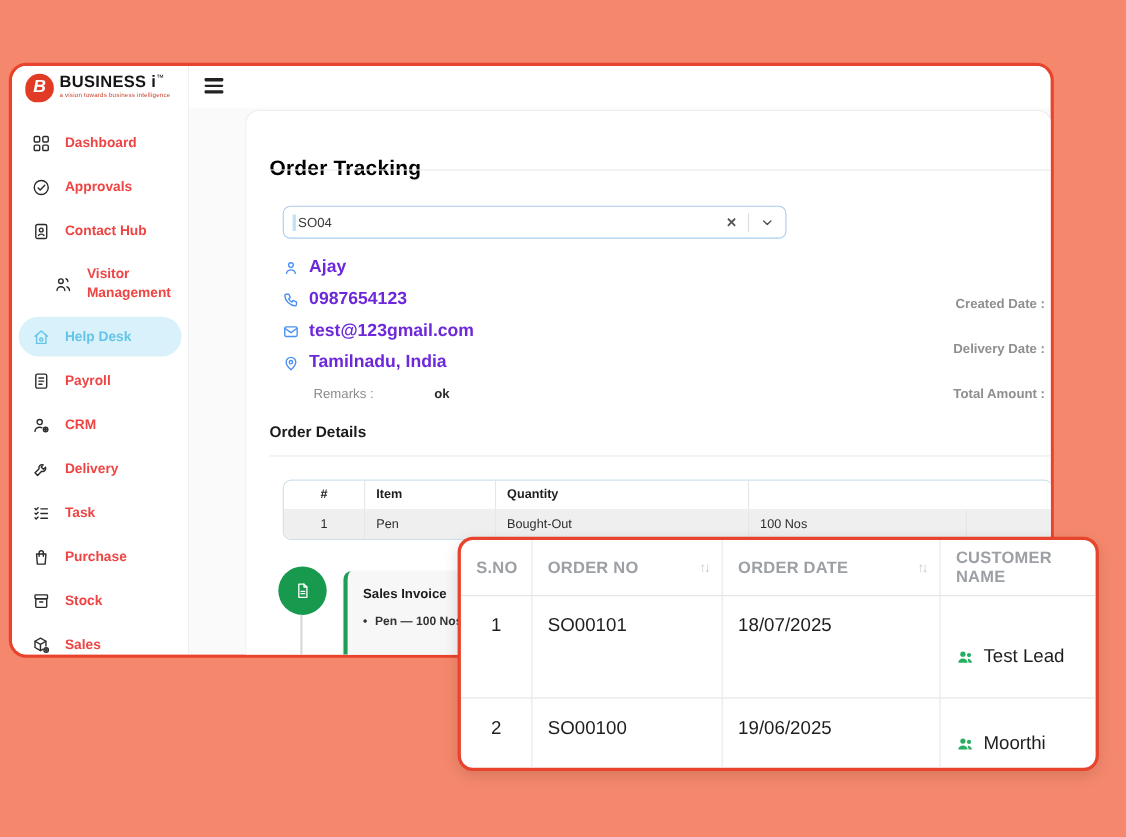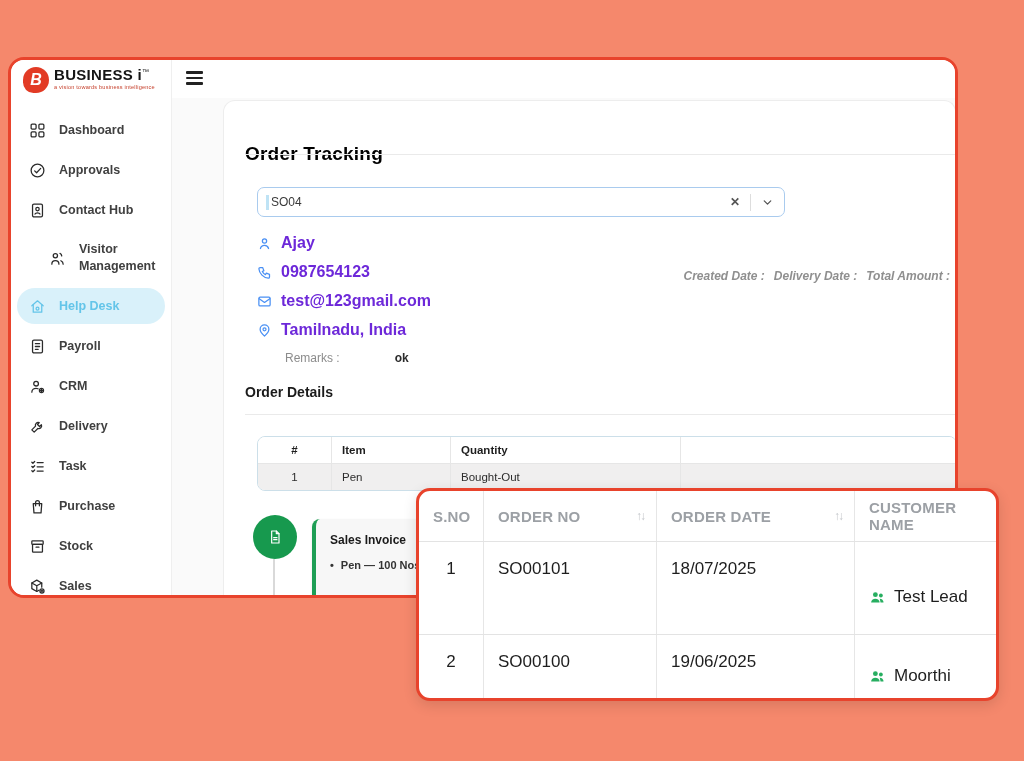--- a/index.html
+++ b/index.html
@@ -18,56 +18,56 @@
   .sidebar{position:absolute;left:0;top:0;width:161px;height:100%;background:#fff;border-right:1px solid #EFEFEF;box-sizing:border-box;}
   .logo-row{display:flex;align-items:flex-start;gap:5px;padding:7px 4px 0 12px;}
   .logo-mark{width:26px;height:26px;border-radius:50% 50% 50% 40%;background:#E23B25;color:#fff;
     display:flex;align-items:center;justify-content:center;font-weight:bold;font-size:16px;font-style:italic;flex:0 0 auto;}
   .logo-text{line-height:1;}
   .logo-title{font-size:15px;font-weight:bold;color:#151515;letter-spacing:.3px;white-space:nowrap;}
   .logo-tm{font-size:7px;vertical-align:super;color:#151515;}
   .logo-tagline{font-size:5.6px;color:#C6412D;margin-top:2px;letter-spacing:.2px;white-space:nowrap;}
   .menu{position:absolute;top:50px;left:0;right:0;}
   .menu-item{height:40px;display:flex;align-items:center;gap:13px;padding:0 8px 0 18px;
-    font-size:12.5px;font-weight:bold;color:#404040;cursor:pointer;box-sizing:border-box;}
+    font-size:12.5px;font-weight:bold;color:#ef4444;cursor:pointer;box-sizing:border-box;}
   .menu-item .mi{flex:0 0 auto;display:flex;color:#2b2b2b;}
   .menu-item.two-line{height:56px;}
   .menu-item.two-line .lbl{line-height:1.35;}
   .menu-item .lbl{white-space:pre-line;}
   .menu-item.active{height:36px;margin:2px 6px;padding-left:12px;border-radius:18px;background:#D9F1FA;color:#64C5E9;}
   .menu-item.active .mi{color:#64C5E9;}
   
   .topbar{position:absolute;left:161px;top:0;right:0;height:38px;background:#fff;}
   .hamburger{position:absolute;left:14px;top:11px;width:17px;cursor:pointer;}
   .hamburger div{height:2.5px;background:#222;margin-bottom:3px;border-radius:1px;}
   
   .content{position:absolute;left:161px;top:38px;right:0;bottom:0;background:#FAFAFA;}
   .card{position:absolute;left:51px;top:2px;width:733px;height:498px;background:#fff;
     border:1px solid #EDEDED;border-bottom:none;border-radius:12px 12px 0 0;box-sizing:border-box;}
   .card-title{position:absolute;left:21px;top:22px;font-size:19px;font-weight:bold;color:#000000;letter-spacing:.2px;margin-top:20px;}
   .hline{position:absolute;left:21px;right:0;border-top:1px solid #EAEAEA;}
   .hl1{top:53px;} .hl2{top:313px;}
   
-  .search-box{position:absolute;left:33px;top:86px;width:528px;height:30px;border:1.5px solid #A9CBEE;
+  .search-box{position:absolute;left:33px;top:86px;width:458px;height:30px;border:1.5px solid #A9CBEE;
     border-radius:7px;background:#fff;display:flex;align-items:center;box-sizing:border-box;cursor:text;}
   .caret{width:3px;height:15px;background:#BFE3F5;margin-left:8px;}
   .search-text{font-size:12px;color:#3a3a3a;margin-left:2px;flex:1;}
   .clear-x{font-size:12px;color:#555;font-weight:bold;padding:0 10px;cursor:pointer;}
   .vsep{width:1px;height:17px;background:#DDD;}
   .chev{padding:0 10px;display:flex;cursor:pointer;color:#555;}
   
   .contact-list{position:absolute;left:33px;top:134px;display:flex;flex-direction:column;gap:13px;}
   .c-row{display:flex;align-items:center;gap:9px;height:16px;}
   .c-ico{display:flex;color:#4A90F4;}
   .c-txt{font-size:16px;color:#6d28d9;font-weight:bold;}
   .remarks{position:absolute;left:33px;top:249px;font-size:12px;display:flex;height:16px;align-items:center;}
   .rem-lab{color:#8C8C8C;font-weight:normal;margin-left:28px;}
   .rem-val{color:#2b2b2b;font-weight:bold;margin-left:55px;}
   
-  .meta{position:absolute;right:5px;top:167px;display:flex;flex-direction:row;gap:9px;align-items:flex-end;font-style:italic;}
+  .meta{position:absolute;right:5px;top:167px;display:flex;flex-direction:column;gap:25px;align-items:flex-end;}
   .meta div{font-size:12px;color:#8F8F8F;font-weight:bold;height:16px;line-height:16px;}
   .section-title{position:absolute;left:21px;top:283px;font-size:14px;font-weight:bold;color:#1B1B1B;text-align:center;}
   
   .dtable{position:absolute;left:33px;top:335px;width:700px;border:1px solid #CCDFE9;border-radius:8px;overflow:hidden;box-sizing:border-box;}
   .drow{display:grid;grid-template-columns:74px 119px 230px 198px 1fr;}
   .drow.head{background:#fff;border-bottom:1px solid #E6E6E6;}
   .drow.body{background:#F0EFEF;}
   .dcell{font-size:11.5px;color:#2d2d2d;padding:7px 10px;border-right:1px solid #E6E6E6;box-sizing:border-box;}
   .dcell:last-child{border-right:none;}
   .drow.head .dcell{font-weight:bold;color:#1e1e1e;}
@@ -320,20 +320,21 @@
         <div class="drow head">
           <div class="dcell ctr">#</div>
           <div class="dcell">Item</div>
           <div class="dcell">Quantity</div>
           <div class="dcell"></div>
         </div>
         <div class="drow body">
           <div class="dcell ctr">1</div>
           <div class="dcell">Pen</div>
           <div class="dcell">Bought-Out</div>
+          <div class="dcell">100 Nos</div>
           <div class="dcell"></div>
         </div>
       </div>
 
       <div class="tl-circle">
         <span style="display:flex;">
           <svg width="16" height="16" viewBox="0 0 24 24" fill="none" stroke="#ffffff" stroke-width="1.8" stroke-linecap="round" stroke-linejoin="round">
               <path d="M7 3h7l4 4v14H7V3z"></path>
               <path d="M14 3v4h4"></path>
               <path d="M10 13h5M10 16h5"></path>

